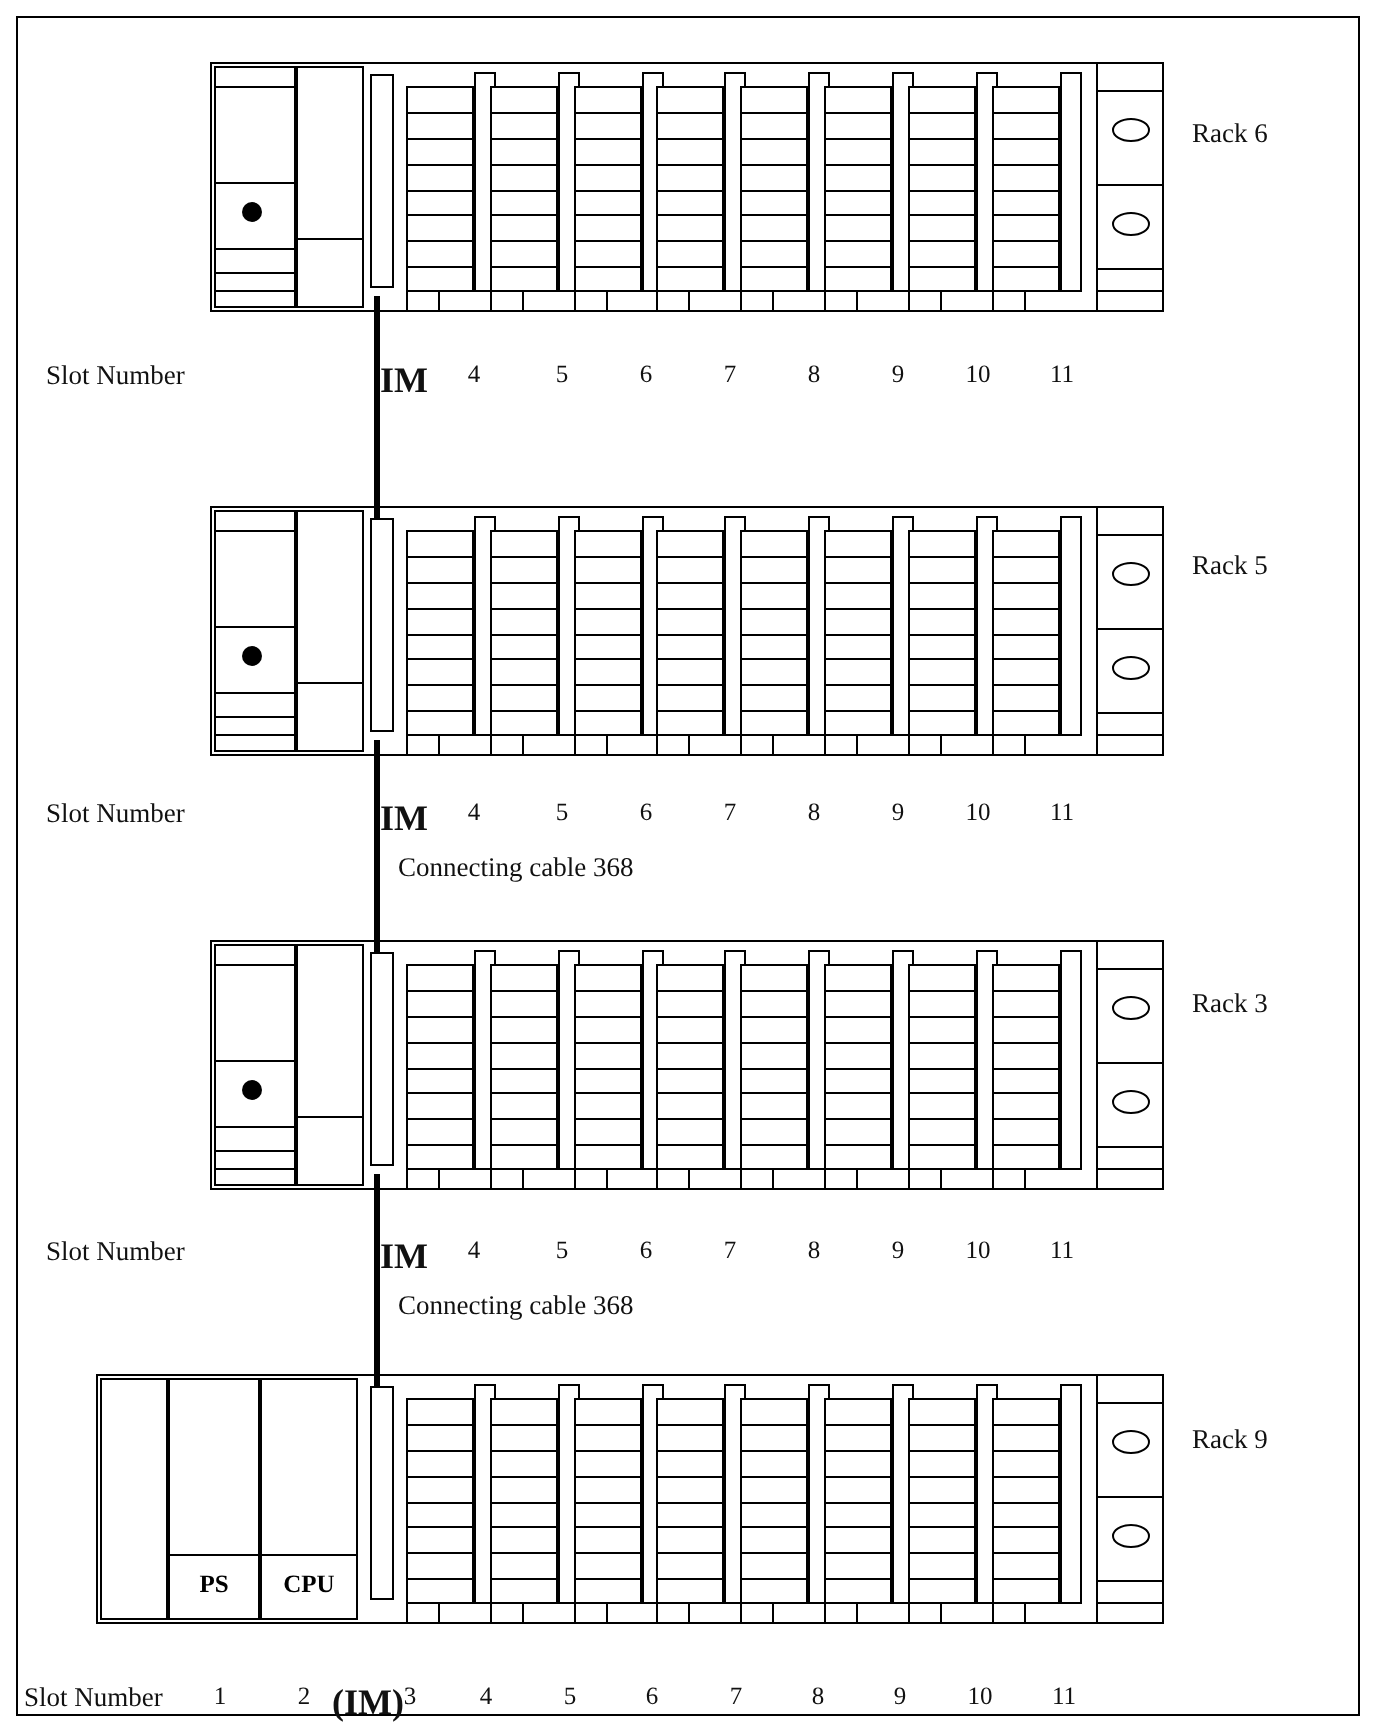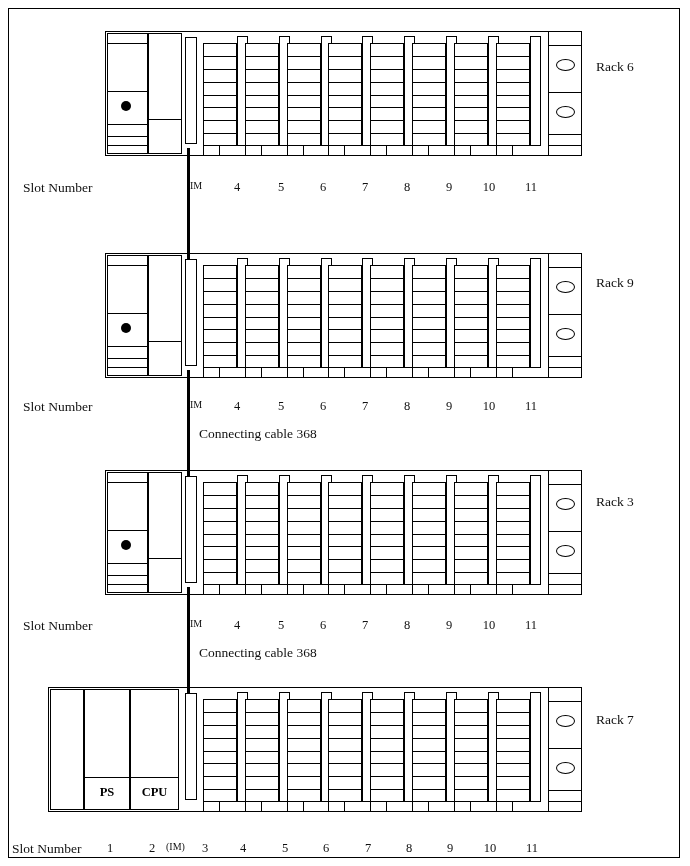--- a/index.html
+++ b/index.html
@@ -155,22 +155,23 @@
     white-space: nowrap;
   }
   .lbl-cable {
     position: absolute;
     font-size: 13.5px;
     color: #111;
     white-space: nowrap;
   }
   .lbl-im {
     position: absolute;
-    font-size: 10px;
+    font-size: 18px;
     color: #111;
+    font-weight: bold;
   }
 </style>
 </head>
 <body>
 
 <div id="page">
 
   <div class="page-border"></div>
 
   <div class="rack" id="rack3" style="left:105px; top:31px; width:477px; height:125px;"></div>
@@ -179,23 +180,23 @@
 
   <div class="rack" id="rack1" style="left:105px; top:470px; width:477px; height:125px;"></div>
 
   <div class="rack" id="rack0" style="left:48px; top:687px; width:534px; height:125px;"></div>
 
   <div class="cable" style="left:186.5px; top:148px; height:112px;"></div>
   <div class="cable" style="left:186.5px; top:370px; height:107px;"></div>
   <div class="cable" style="left:186.5px; top:587px; height:107px;"></div>
 
   <div class="lbl-rack" style="left:596px; top:59px;">Rack 6</div>
-  <div class="lbl-rack" style="left:596px; top:275px;">Rack 9</div>
+  <div class="lbl-rack" style="left:596px; top:275px;">Rack 5</div>
   <div class="lbl-rack" style="left:596px; top:494px;">Rack 3</div>
-  <div class="lbl-rack" style="left:596px; top:712px;">Rack 7</div>
+  <div class="lbl-rack" style="left:596px; top:712px;">Rack 9</div>
 
   <div class="lbl lbl-slot" style="left:23px; top:180px;">Slot Number</div>
   <div class="lbl lbl-slot" style="left:23px; top:399px;">Slot Number</div>
   <div class="lbl lbl-slot" style="left:23px; top:618px;">Slot Number</div>
   <div class="lbl lbl-slot" style="left:12px; top:841px;">Slot Number</div>
 
   <div class="lbl-cable" style="left:199px; top:426px;">Connecting cable 368</div>
   <div class="lbl-cable" style="left:199px; top:645px;">Connecting cable 368</div>
 
   <div class="lbl-im" style="left:190px; top:180px;">IM</div>

